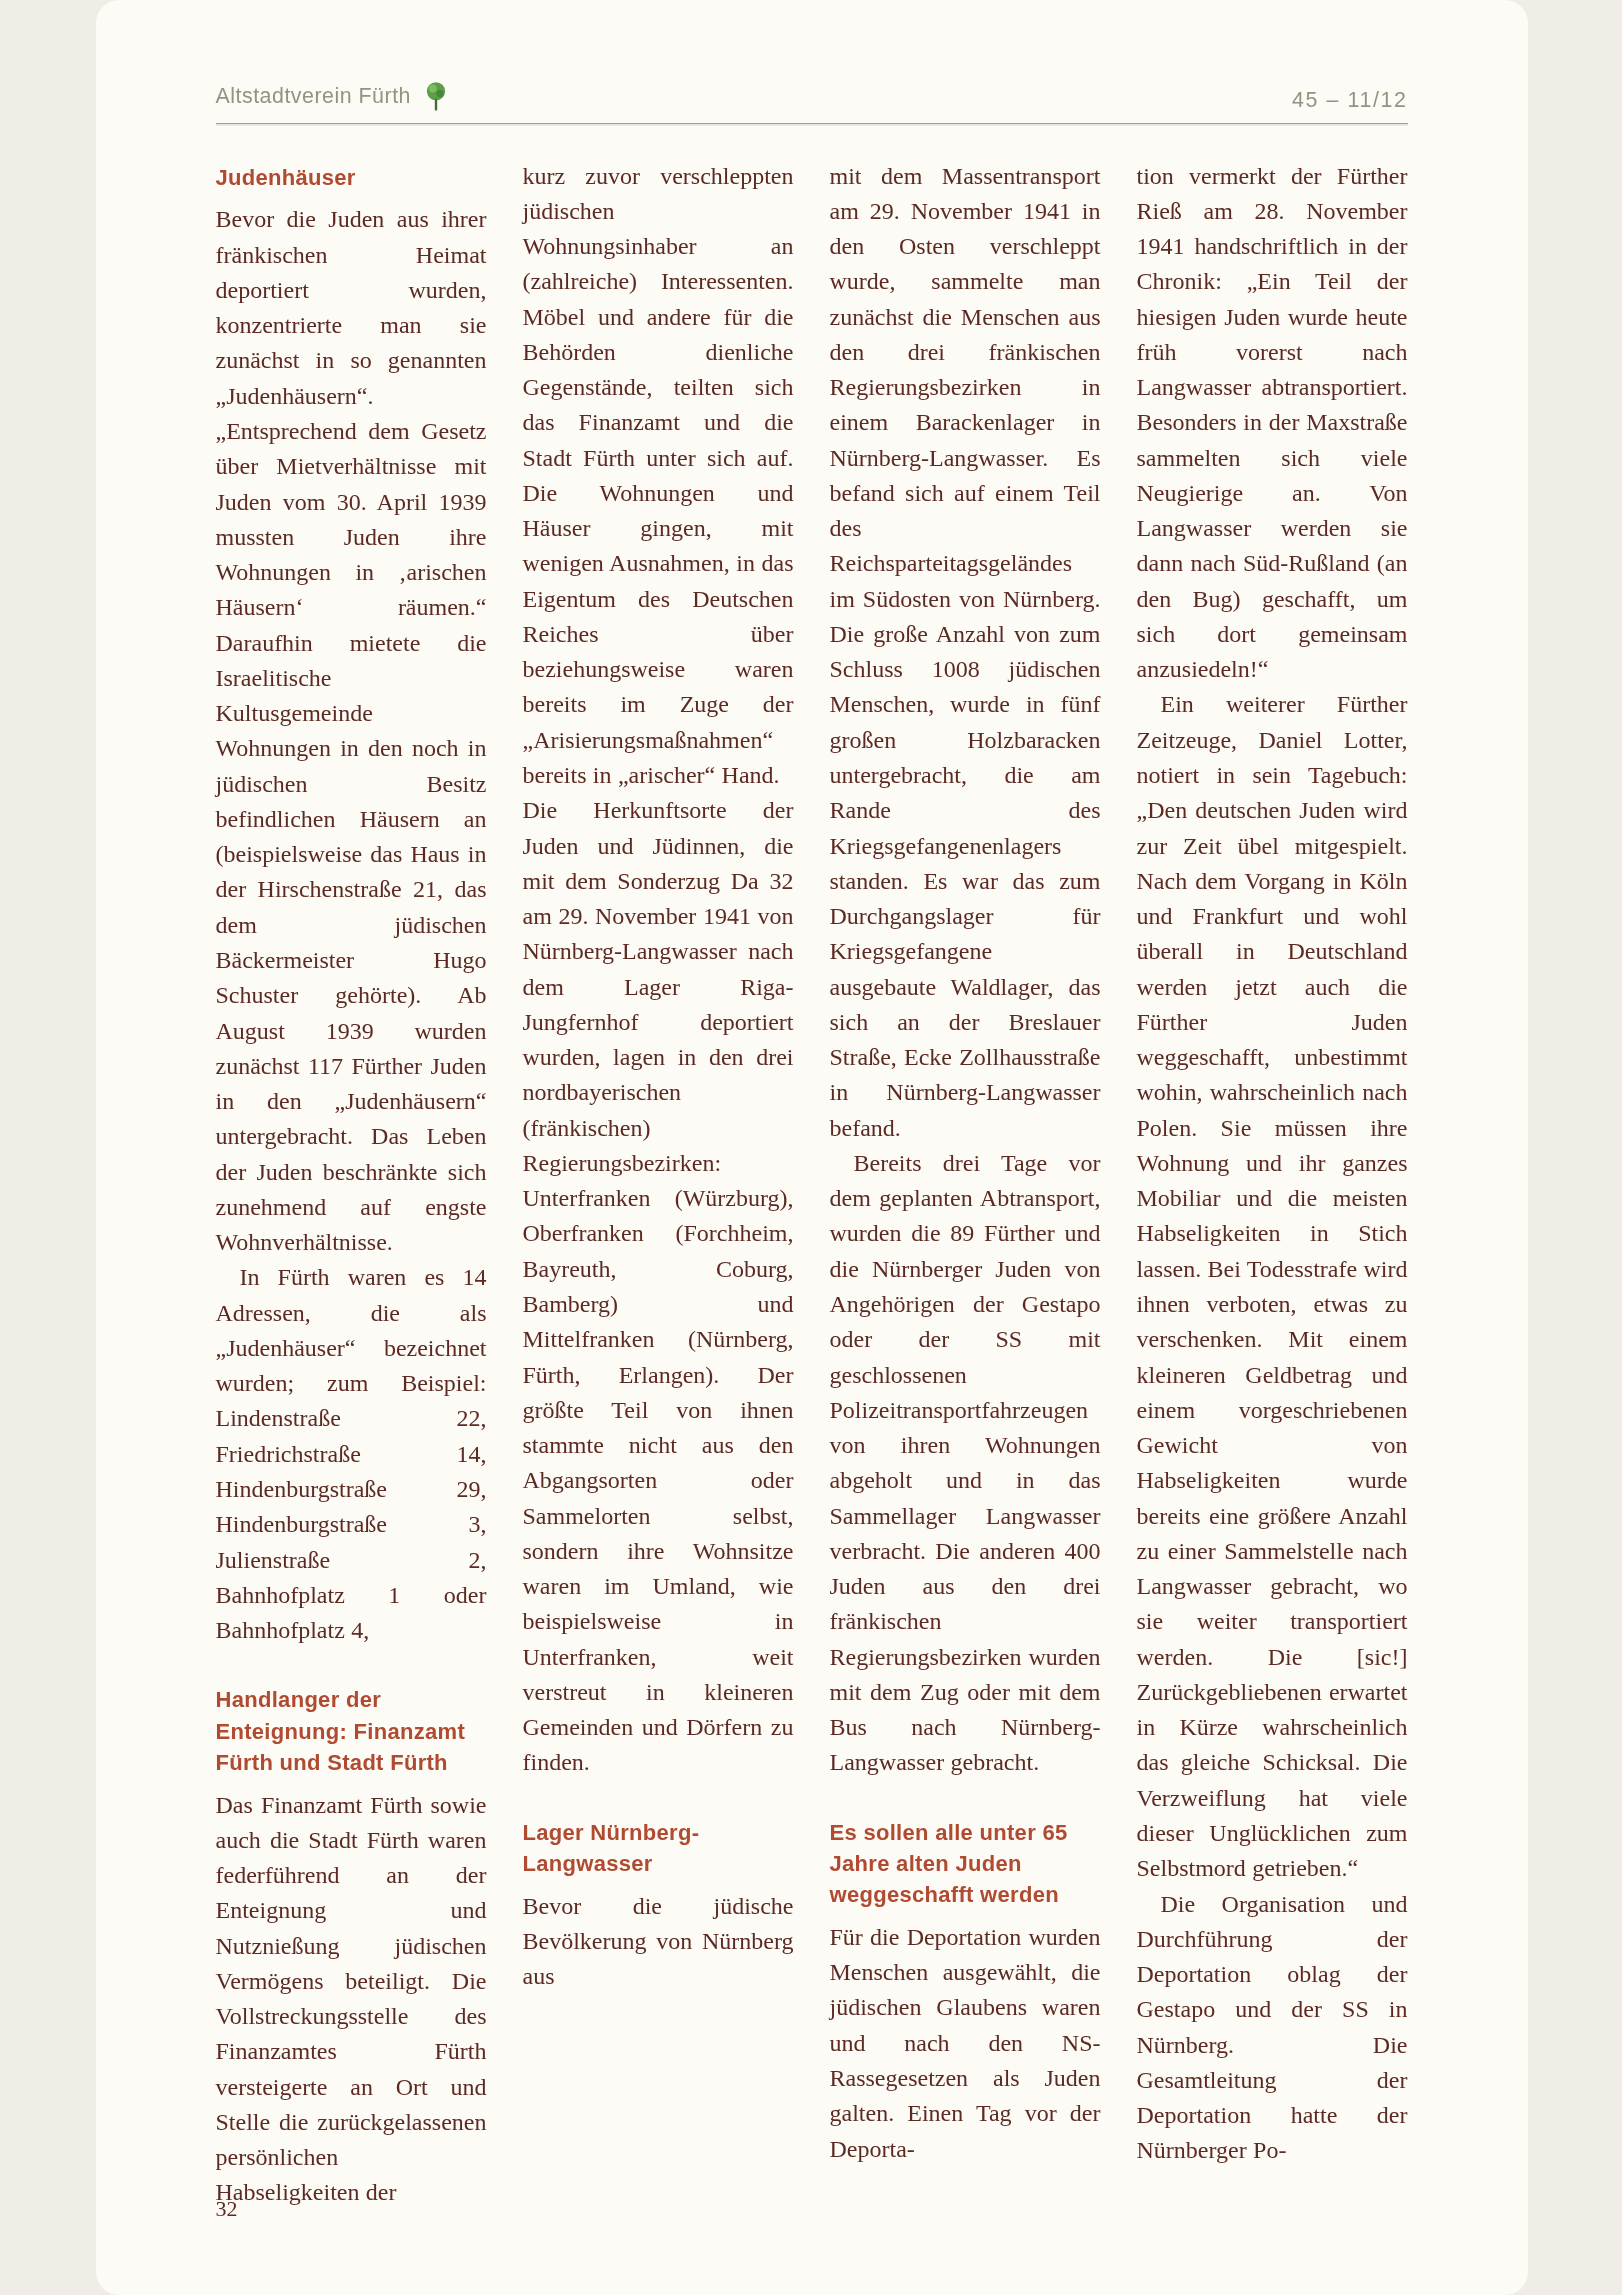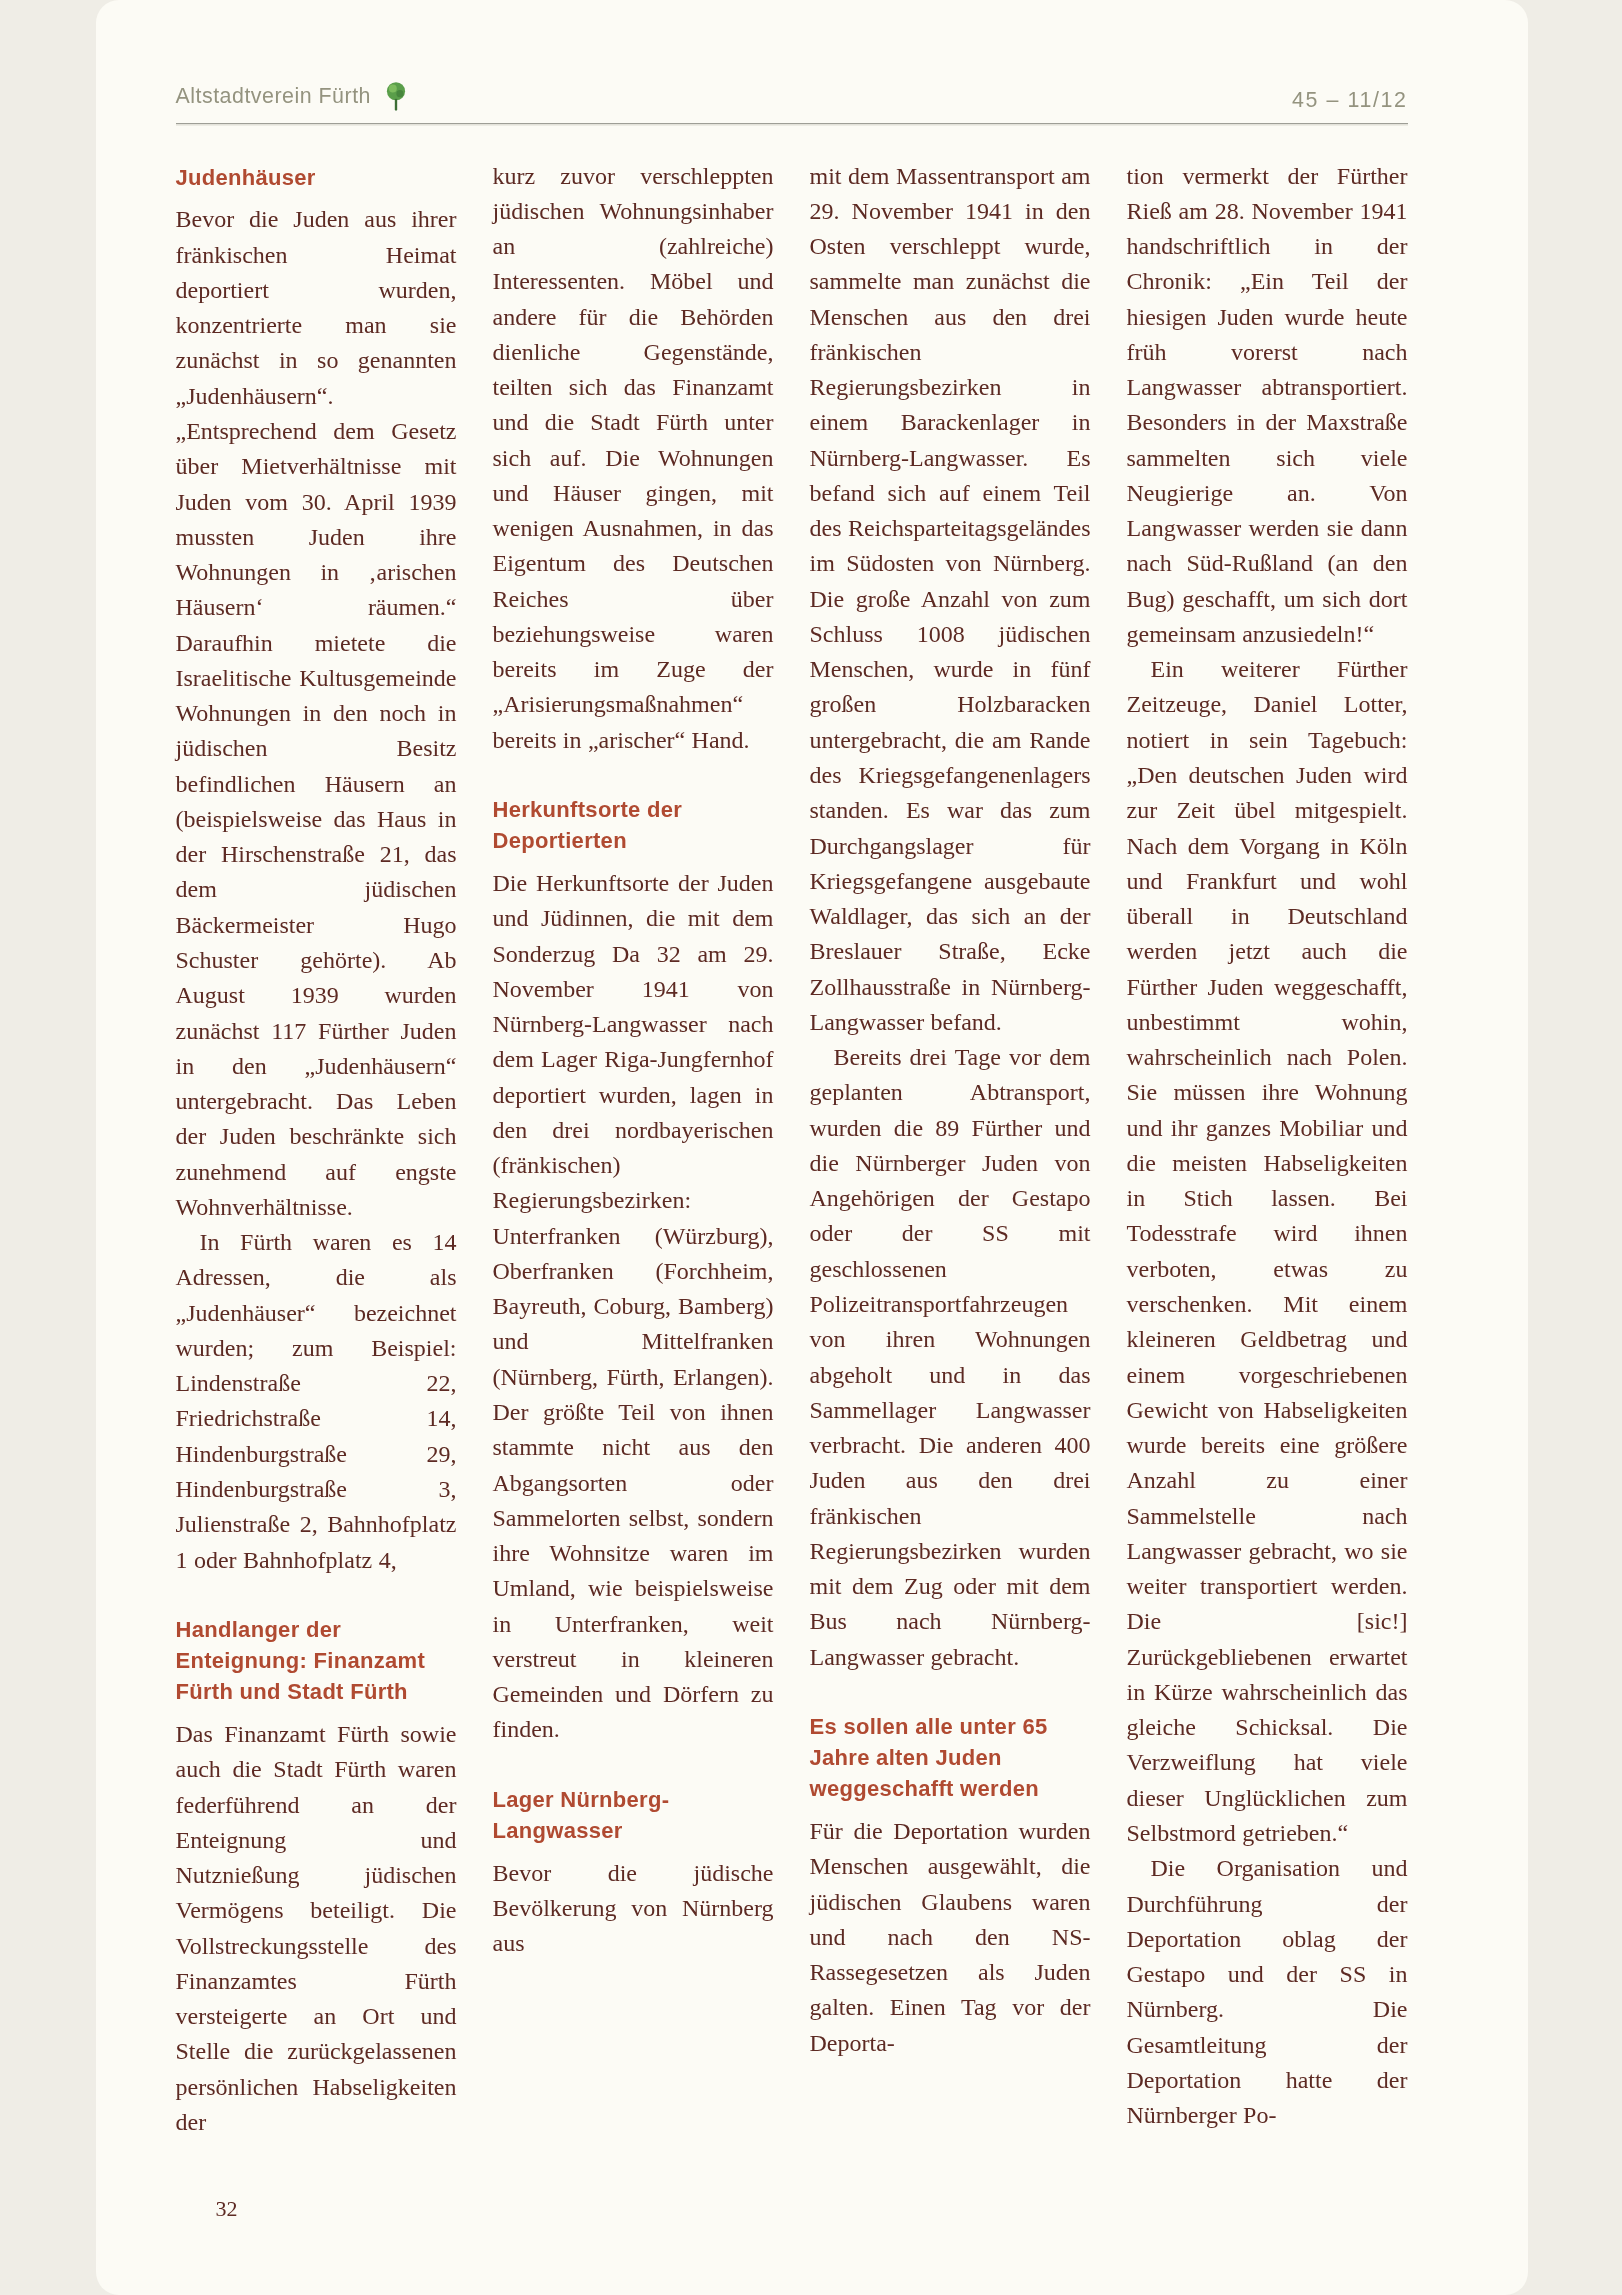--- a/index.html
+++ b/index.html
@@ -8,21 +8,21 @@
     width: 1623px;
     background: #efede6;
     font-family: "Liberation Serif", serif;
   }
   .page {
     position: relative;
     width: 1432px;
     height: 2295px;
     margin: 0 auto;
     background: #fcfbf5;
-    padding: 79px 120px 0 80px;
+    padding: 79px 120px 0 120px;
     overflow: hidden;
     border-radius: 23px;
   }
   
   .masthead {
     display: flex;
     align-items: flex-end;
     justify-content: space-between;
     padding-bottom: 9.5px;
     border-bottom: 1.6px solid #9e9e96;
@@ -104,21 +104,20 @@
     <section class="col">
       <h3 class="subhead first">Judenhäuser</h3>
       <p class="body">Bevor die Juden aus ihrer fränkischen Heimat deportiert wurden, konzentrierte man sie zunächst in so genannten „Judenhäusern“. „Entsprechend dem Gesetz über Mietverhältnisse mit Juden vom 30. April 1939 mussten Juden ihre Wohnungen in ‚arischen Häusern‘ räumen.“ Daraufhin mietete die Israelitische Kultusgemeinde Wohnungen in den noch in jüdischen Besitz befindlichen Häusern an (beispielsweise das Haus in der Hirschenstraße 21, das dem jüdischen Bäckermeister Hugo Schuster gehörte). Ab August 1939 wurden zunächst 117 Fürther Juden in den „Judenhäusern“ untergebracht. Das Leben der Juden beschränkte sich zunehmend auf engste Wohnverhältnisse.</p>
       <p class="body indent">In Fürth waren es 14 Adressen, die als „Judenhäuser“ bezeichnet wurden; zum Beispiel: Lindenstraße 22, Friedrichstraße 14, Hindenburgstraße 29, Hindenburgstraße 3, Julienstraße 2, Bahnhofplatz 1 oder Bahnhofplatz 4,</p>
       <h3 class="subhead">Handlanger der Enteignung: Finanzamt Fürth und Stadt Fürth</h3>
       <p class="body">Das Finanzamt Fürth sowie auch die Stadt Fürth waren federführend an der Enteignung und Nutznießung jüdischen Vermögens beteiligt. Die Vollstreckungsstelle des Finanzamtes Fürth versteigerte an Ort und Stelle die zurückgelassenen persönlichen Habseligkeiten der</p>
     </section>
 
     <section class="col">
       <p class="body">kurz zuvor verschleppten jüdischen Wohnungsinhaber an (zahlreiche) Interessenten. Möbel und andere für die Behörden dienliche Gegenstände, teilten sich das Finanzamt und die Stadt Fürth unter sich auf. Die Wohnungen und Häuser gingen, mit wenigen Ausnahmen, in das Eigentum des Deutschen Reiches über beziehungsweise waren bereits im Zuge der „Arisierungsmaßnahmen“ bereits in „arischer“ Hand.</p>
-      <h3 class="subhead">Herkunftsorte der Deportierten</h3>
       <p class="body">Die Herkunftsorte der Juden und Jüdinnen, die mit dem Sonderzug Da 32 am 29. November 1941 von Nürnberg-Langwasser nach dem Lager Riga-Jungfernhof deportiert wurden, lagen in den drei nordbayerischen (fränkischen) Regierungsbezirken: Unterfranken (Würzburg), Oberfranken (Forchheim, Bayreuth, Coburg, Bamberg) und Mittelfranken (Nürnberg, Fürth, Erlangen). Der größte Teil von ihnen stammte nicht aus den Abgangsorten oder Sammelorten selbst, sondern ihre Wohnsitze waren im Umland, wie beispielsweise in Unterfranken, weit verstreut in kleineren Gemeinden und Dörfern zu finden.</p>
       <h3 class="subhead">Lager Nürnberg-Langwasser</h3>
       <p class="body">Bevor die jüdische Bevölkerung von Nürnberg aus</p>
     </section>
 
     <section class="col">
       <p class="body">mit dem Massentransport am 29. November 1941 in den Osten verschleppt wurde, sammelte man zunächst die Menschen aus den drei fränkischen Regierungsbezirken in einem Barackenlager in Nürnberg-Langwasser. Es befand sich auf einem Teil des Reichsparteitagsgeländes im Südosten von Nürnberg. Die große Anzahl von zum Schluss 1008 jüdischen Menschen, wurde in fünf großen Holzbaracken untergebracht, die am Rande des Kriegsgefangenenlagers standen. Es war das zum Durchgangslager für Kriegsgefangene ausgebaute Waldlager, das sich an der Breslauer Straße, Ecke Zollhausstraße in Nürnberg-Langwasser befand.</p>
       <p class="body indent">Bereits drei Tage vor dem geplanten Abtransport, wurden die 89 Fürther und die Nürnberger Juden von Angehörigen der Gestapo oder der SS mit geschlossenen Polizeitransportfahrzeugen von ihren Wohnungen abgeholt und in das Sammellager Langwasser verbracht. Die anderen 400 Juden aus den drei fränkischen Regierungsbezirken wurden mit dem Zug oder mit dem Bus nach Nürnberg-Langwasser gebracht.</p>
       <h3 class="subhead">Es sollen alle unter 65 Jahre alten Juden weggeschafft werden</h3>
       <p class="body">Für die Deportation wurden Menschen ausgewählt, die jüdischen Glaubens waren und nach den NS-Rassegesetzen als Juden galten. Einen Tag vor der Deporta-</p>

